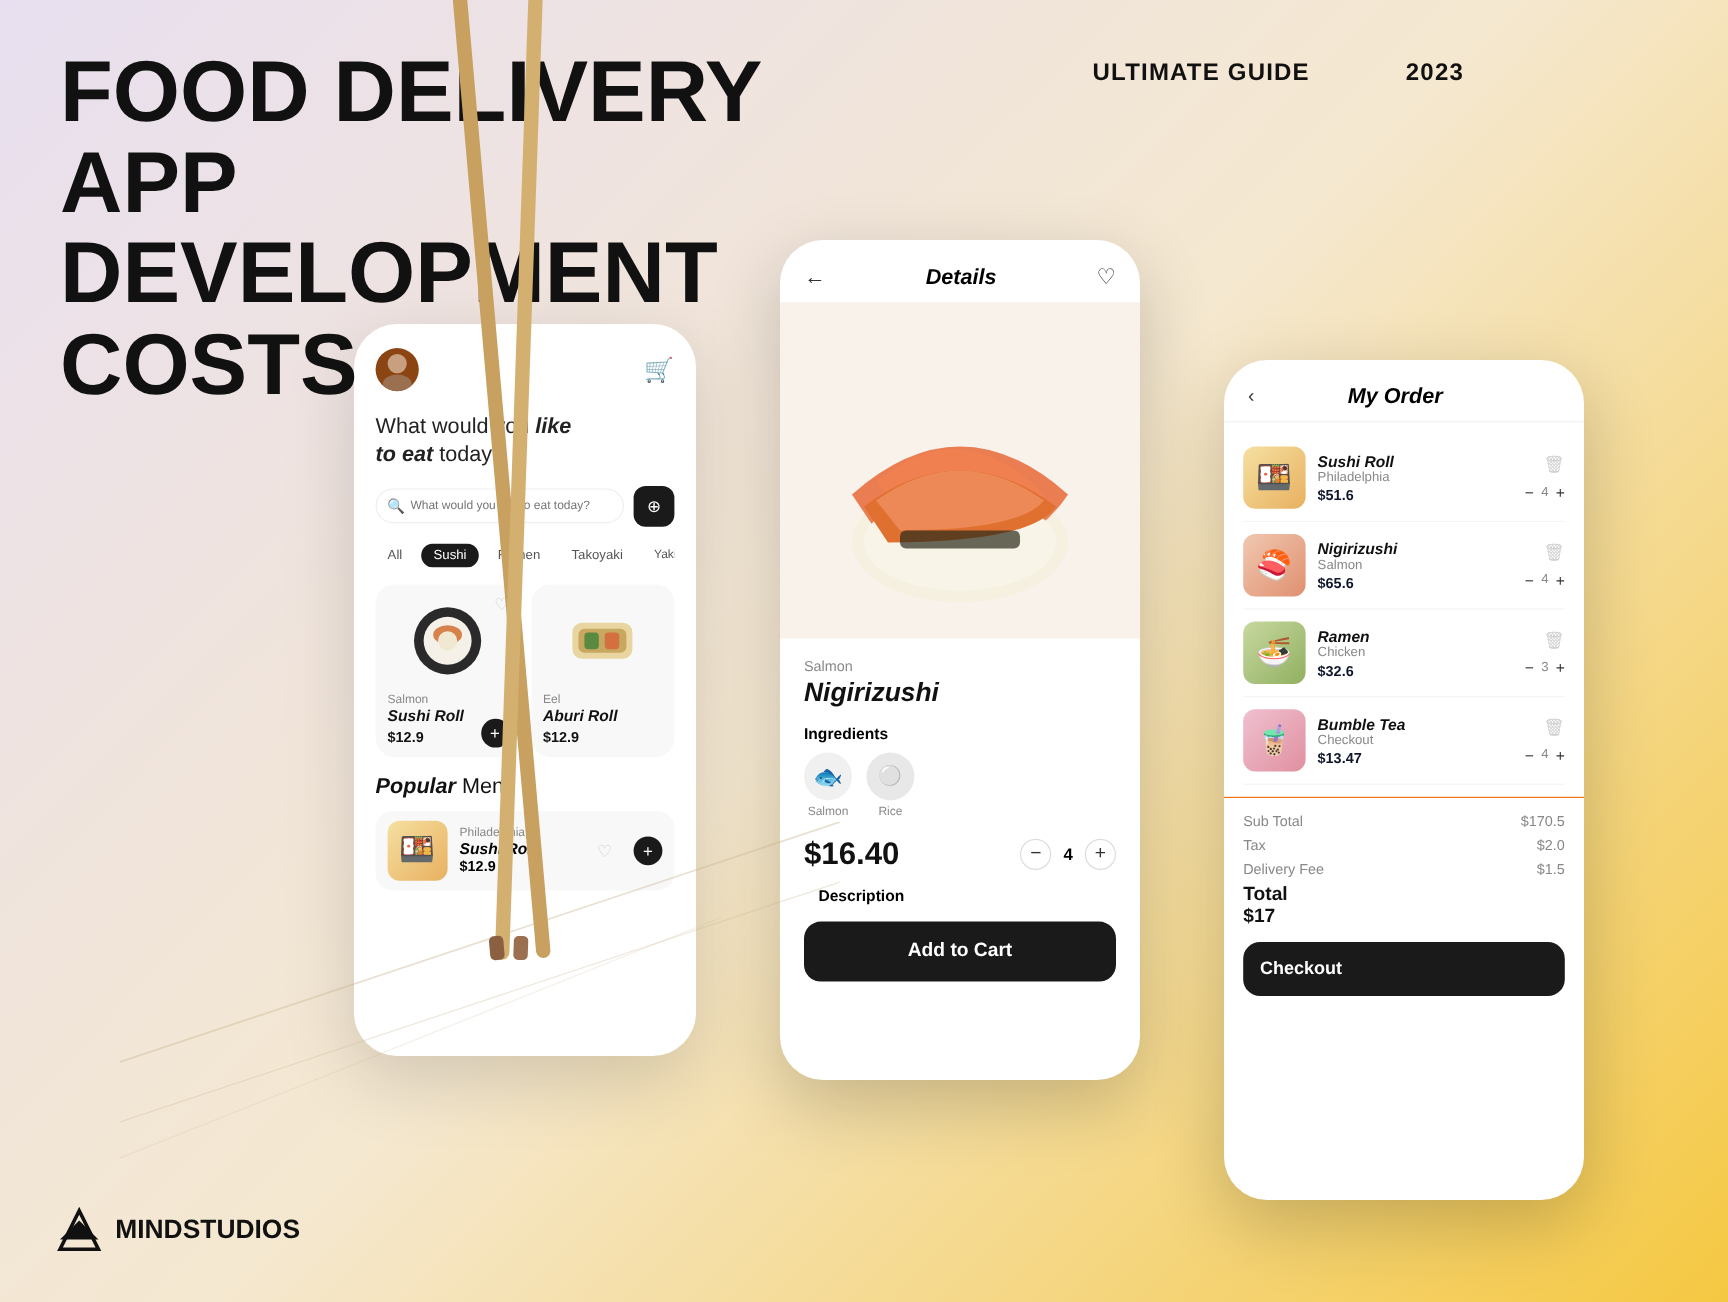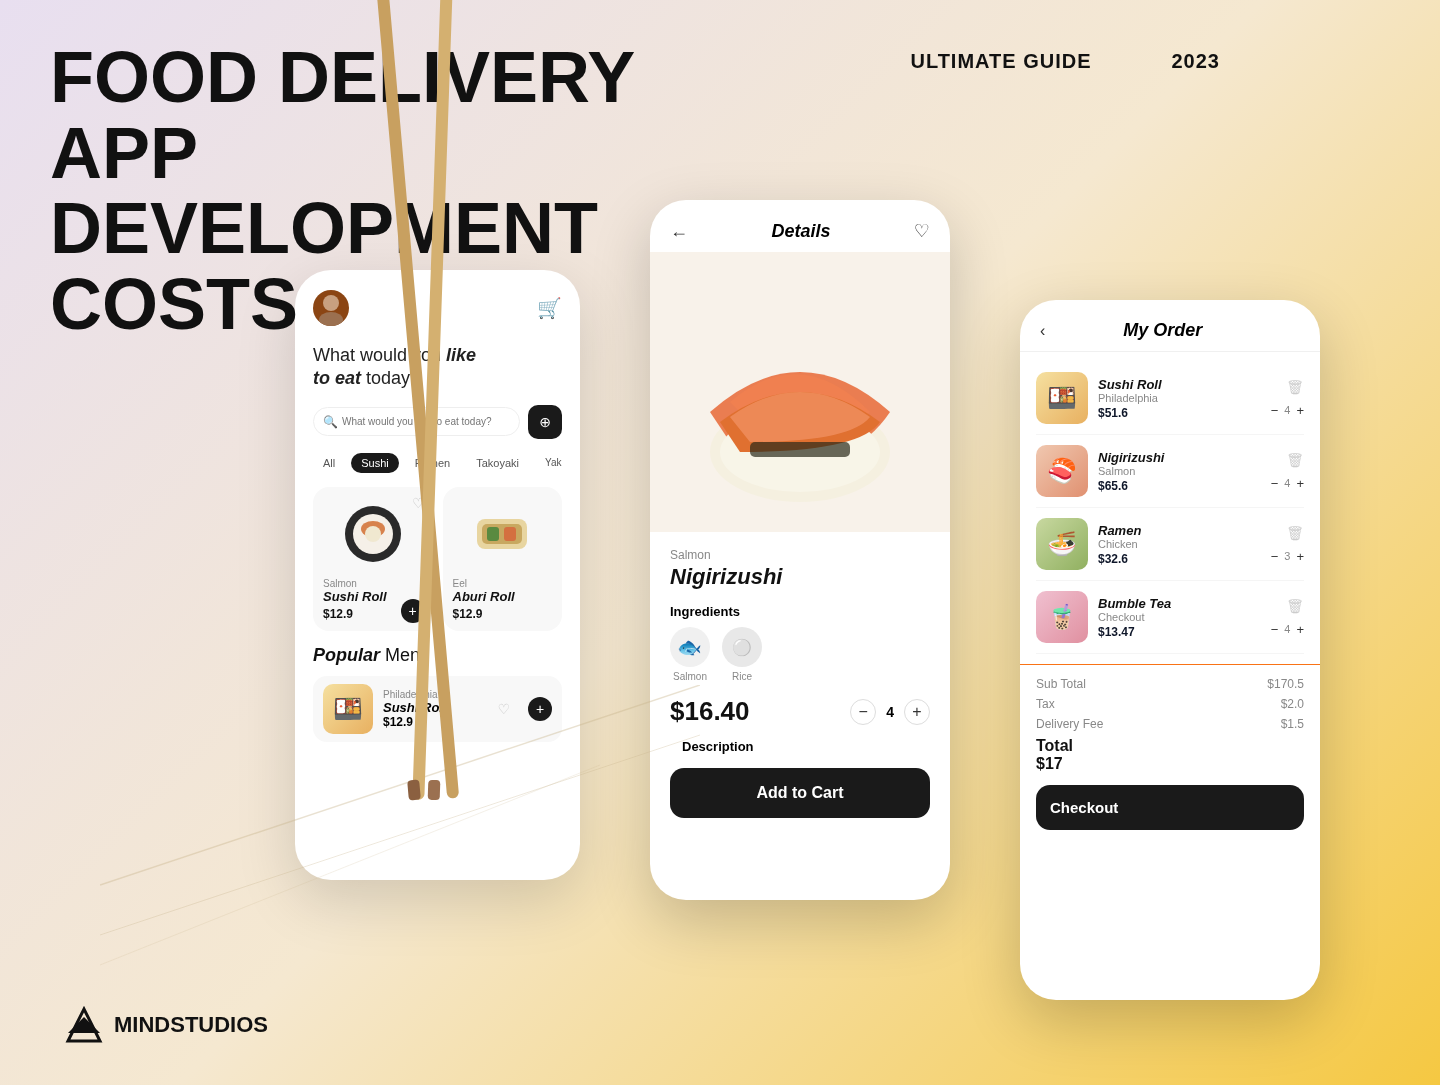--- a/index.html
+++ b/index.html
@@ -47,21 +47,21 @@
       font-weight: 800;
       color: #111;
       letter-spacing: 1px;
       text-transform: uppercase;
     }
 
     
     .logo {
       position: absolute;
       bottom: 40px;
-      left: 64px;
+      left: 46px;
       z-index: 10;
       display: flex;
       align-items: center;
       gap: 10px;
     }
     .logo-icon {
       width: 40px;
       height: 40px;
     }
     .logo-text {

